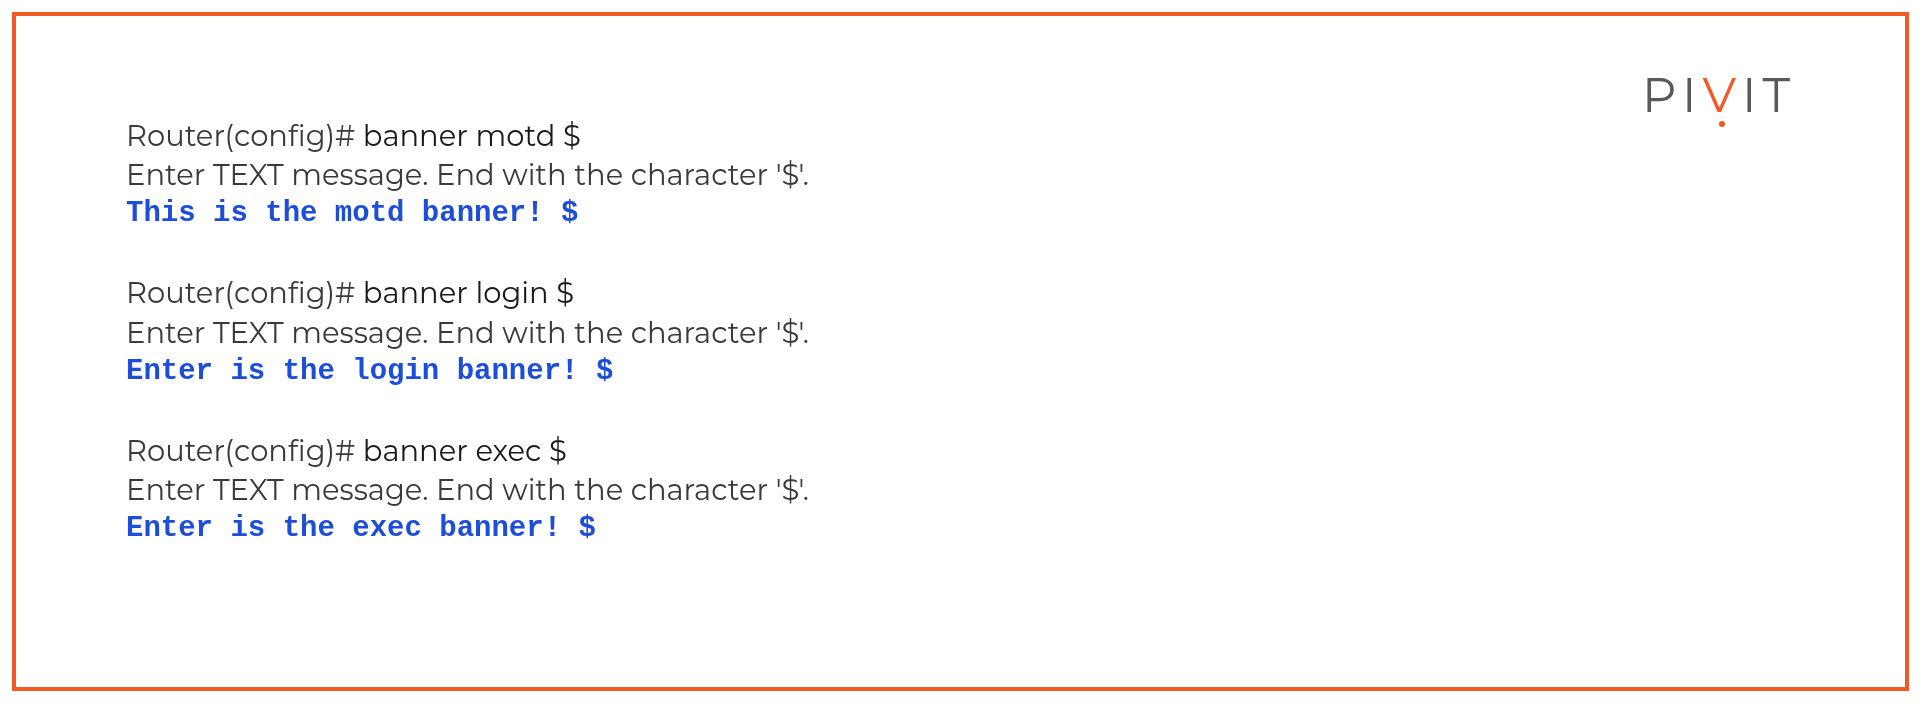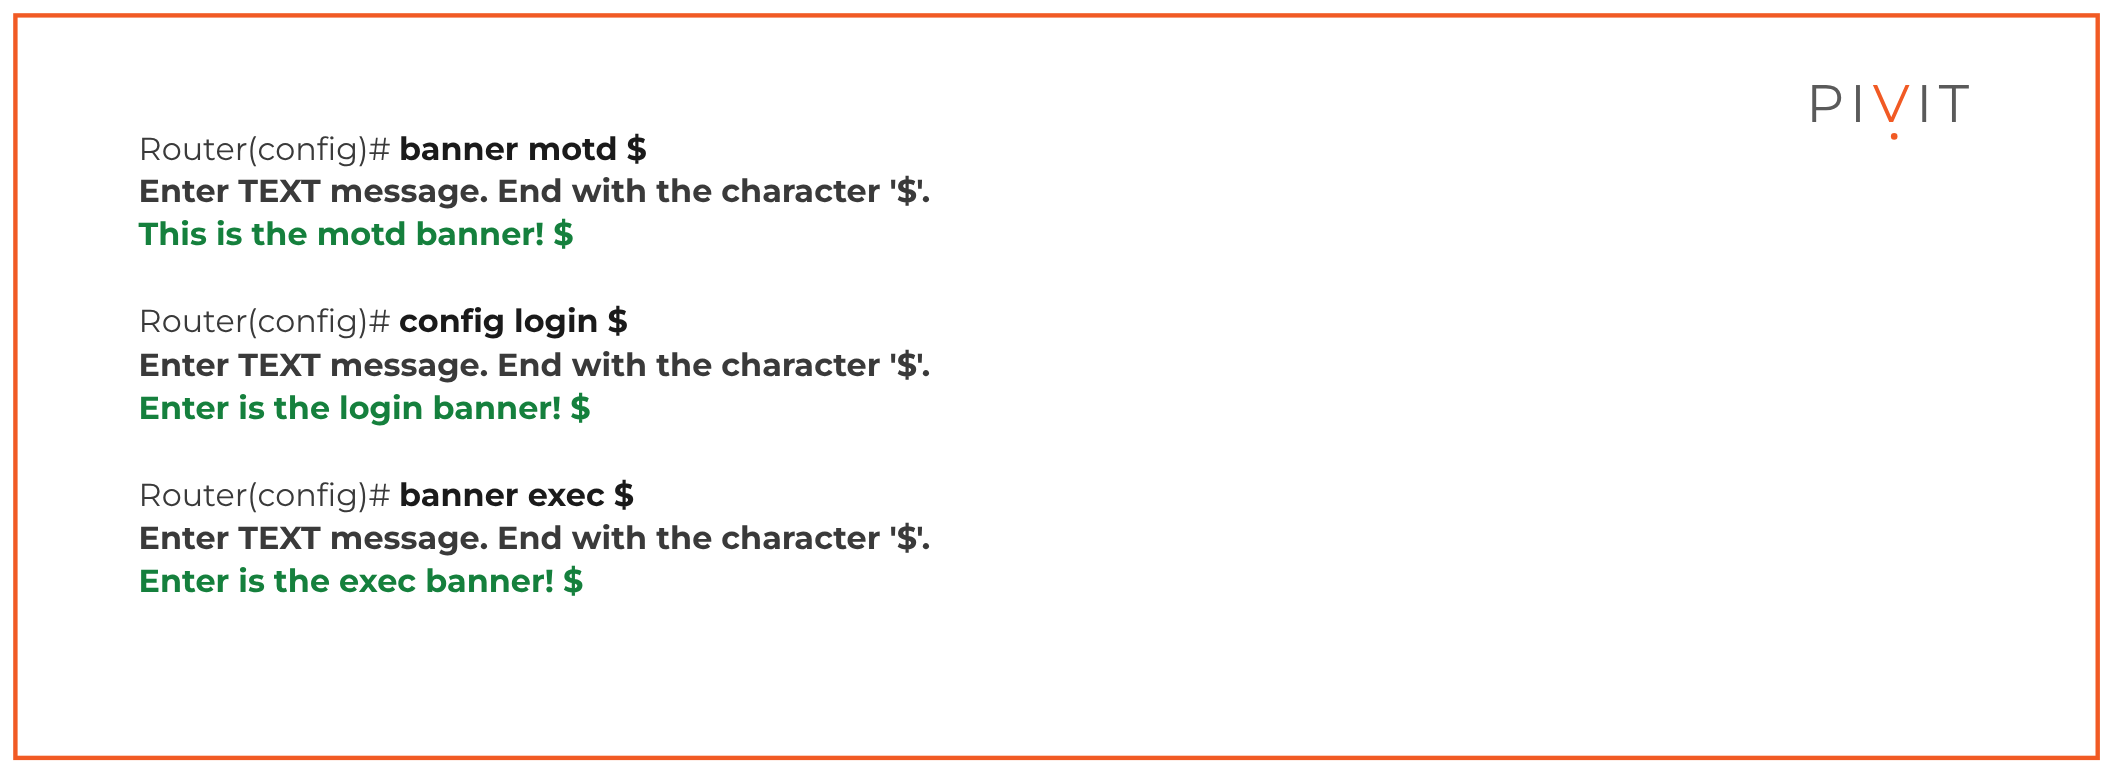--- a/index.html
+++ b/index.html
@@ -61,29 +61,30 @@
     .block {
       margin-bottom: 40px;
     }
     .block:last-child {
       margin-bottom: 12px;
     }
     .prompt-line {
       font-weight: 400;
     }
     .prompt-line .bold {
-      font-weight: 700;
+      font-weight: 400;
       color: #1a1a1a;
     }
     .info-line {
-      font-weight: 700;
+      font-weight: 400;
     }
     .input-line {
       font-weight: 700;
-      color: #15803d;
+      color: #1d4ed8;
+      font-family: Liberation Mono, monospace;
     }
   </style>
 </head>
 <body>
 
 <div class="frame">
   <div class="logo">
     <span>PI</span><span class="accent">V</span><span>IT</span>
   </div>
 
@@ -92,21 +93,21 @@
     <div class="block">
       <div class="prompt-line">
         <span>Router(config)# </span><span class="bold">banner motd $</span>
       </div>
       <div class="info-line">Enter TEXT message. End with the character '$'.</div>
       <div class="input-line">This is the motd banner! $</div>
     </div>
 
     <div class="block">
       <div class="prompt-line">
-        <span>Router(config)# </span><span class="bold">config login $</span>
+        <span>Router(config)# </span><span class="bold">banner login $</span>
       </div>
       <div class="info-line">Enter TEXT message. End with the character '$'.</div>
       <div class="input-line">Enter is the login banner! $</div>
     </div>
 
     <div class="block">
       <div class="prompt-line">
         <span>Router(config)# </span><span class="bold">banner exec $</span>
       </div>
       <div class="info-line">Enter TEXT message. End with the character '$'.</div>

